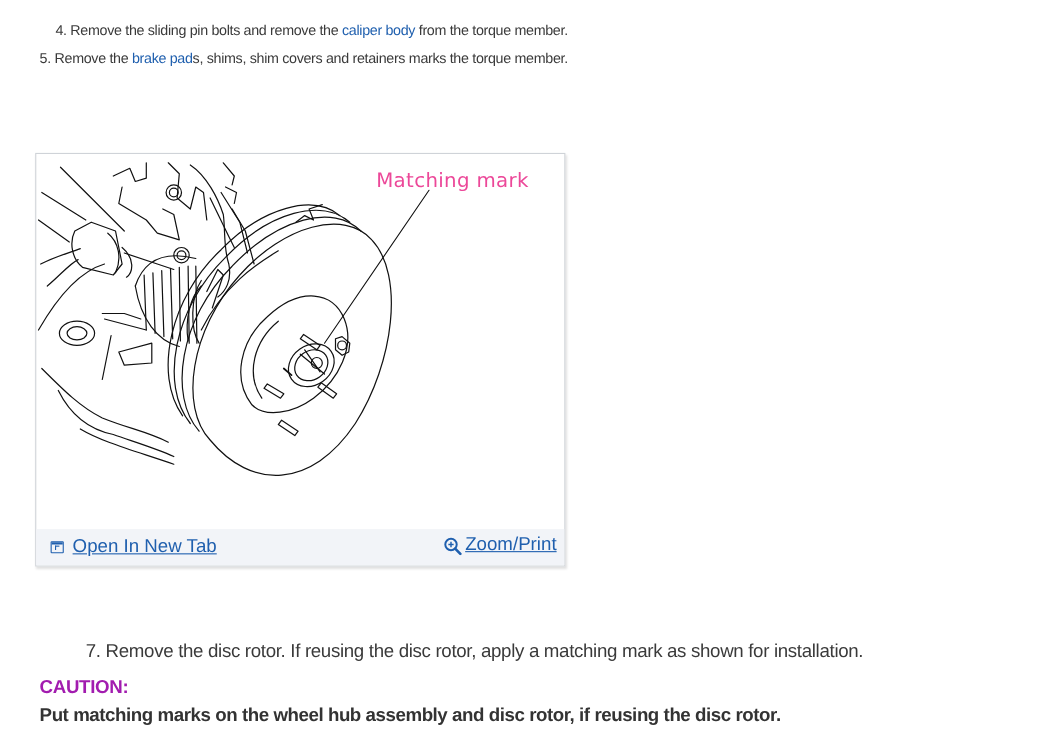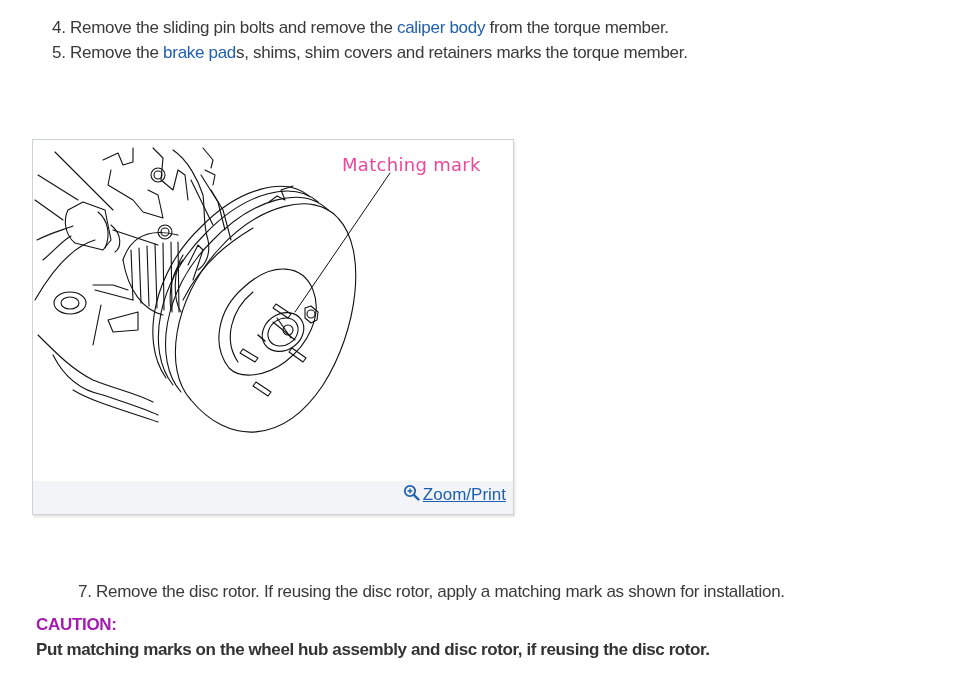--- a/index.html
+++ b/index.html
@@ -10,25 +10,26 @@
     body {
       width: 959px;
       height: 687px;
       position: relative;
       overflow: hidden;
       font-family: "Liberation Sans", sans-serif;
       color: #3a3a3a;
     }
     .steps {
       position: absolute;
-      left: 52px;
+      left: 36px;
       top: 15px;
-      font-size: 17px;
+      font-size: 13px;
       line-height: 25px;
       letter-spacing: -0.3px;
+      text-align: right;
     }
     .step { margin: 0; white-space: nowrap; }
     a.link {
       color: #1f5fae;
       text-decoration: none;
     }
     .figure {
       position: absolute;
       left: 32px;
       top: 139px;
@@ -67,21 +68,21 @@
       position: absolute;
       top: 6px;
       font-size: 17px;
       color: #1f5fae;
       display: flex;
       align-items: center;
       cursor: pointer;
       white-space: nowrap;
     }
     .bar-link.open { left: 13px; }
-    .bar-link.zoom { right: 7px; top: 4px; }
+    .bar-link.zoom { right: 7px; top: 4px; align-items: flex-end; }
     .icon-open {
       width: 12px;
       height: 11px;
       border: 1.6px solid #1f5fae;
       border-radius: 1px;
       margin-right: 8px;
       position: relative;
       box-sizing: border-box;
     }
     .icon-open::before {
@@ -220,20 +221,24 @@
       <path d="M272 168 L278 166 L285 172 L284 180 L278 183 L272 178 Z"></path>
       <circle cx="278" cy="174" r="4"></circle>
 
       <path d="M225 195 L232 201" stroke-width="1.6"></path>
 
       <path d="M357 33 L262 172" stroke-width="1"></path>
     </svg>
     <span class="figure-label">Matching mark</span>
   </div>
   <div class="figure-bar">
+    <a class="bar-link open" href="#">
+      <span class="icon-open"></span>
+      <span>Open In New Tab</span>
+    </a>
     <a class="bar-link zoom" href="#">
       <svg class="icon-zoom" width="17" height="17" viewBox="0 0 17 17">
         <circle cx="7" cy="7" r="5.2" fill="none" stroke="#1f5fae" stroke-width="1.8"></circle>
         <path d="M10.8 10.8 L15.5 15.5" stroke="#1f5fae" stroke-width="2.4" stroke-linecap="round"></path>
         <path d="M7 4.6 V9.4 M4.6 7 H9.4" stroke="#1f5fae" stroke-width="1.3"></path>
       </svg>
       <span>Zoom/Print</span>
     </a>
   </div>
 </div>

